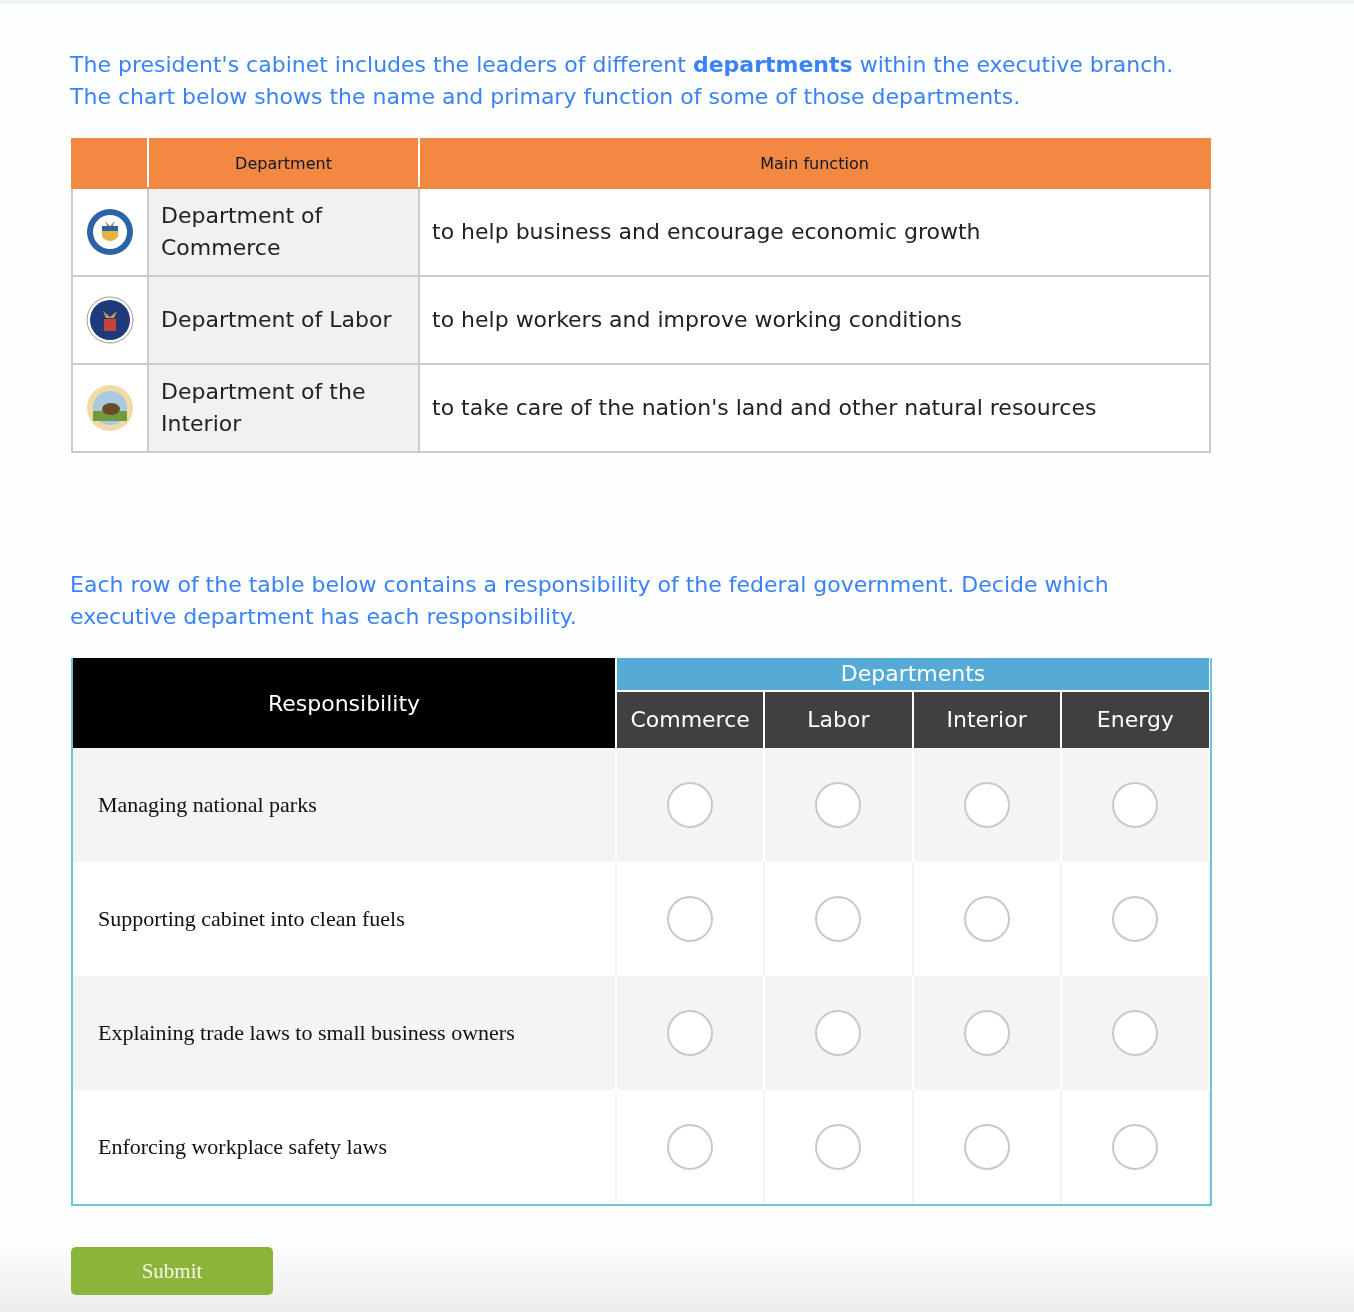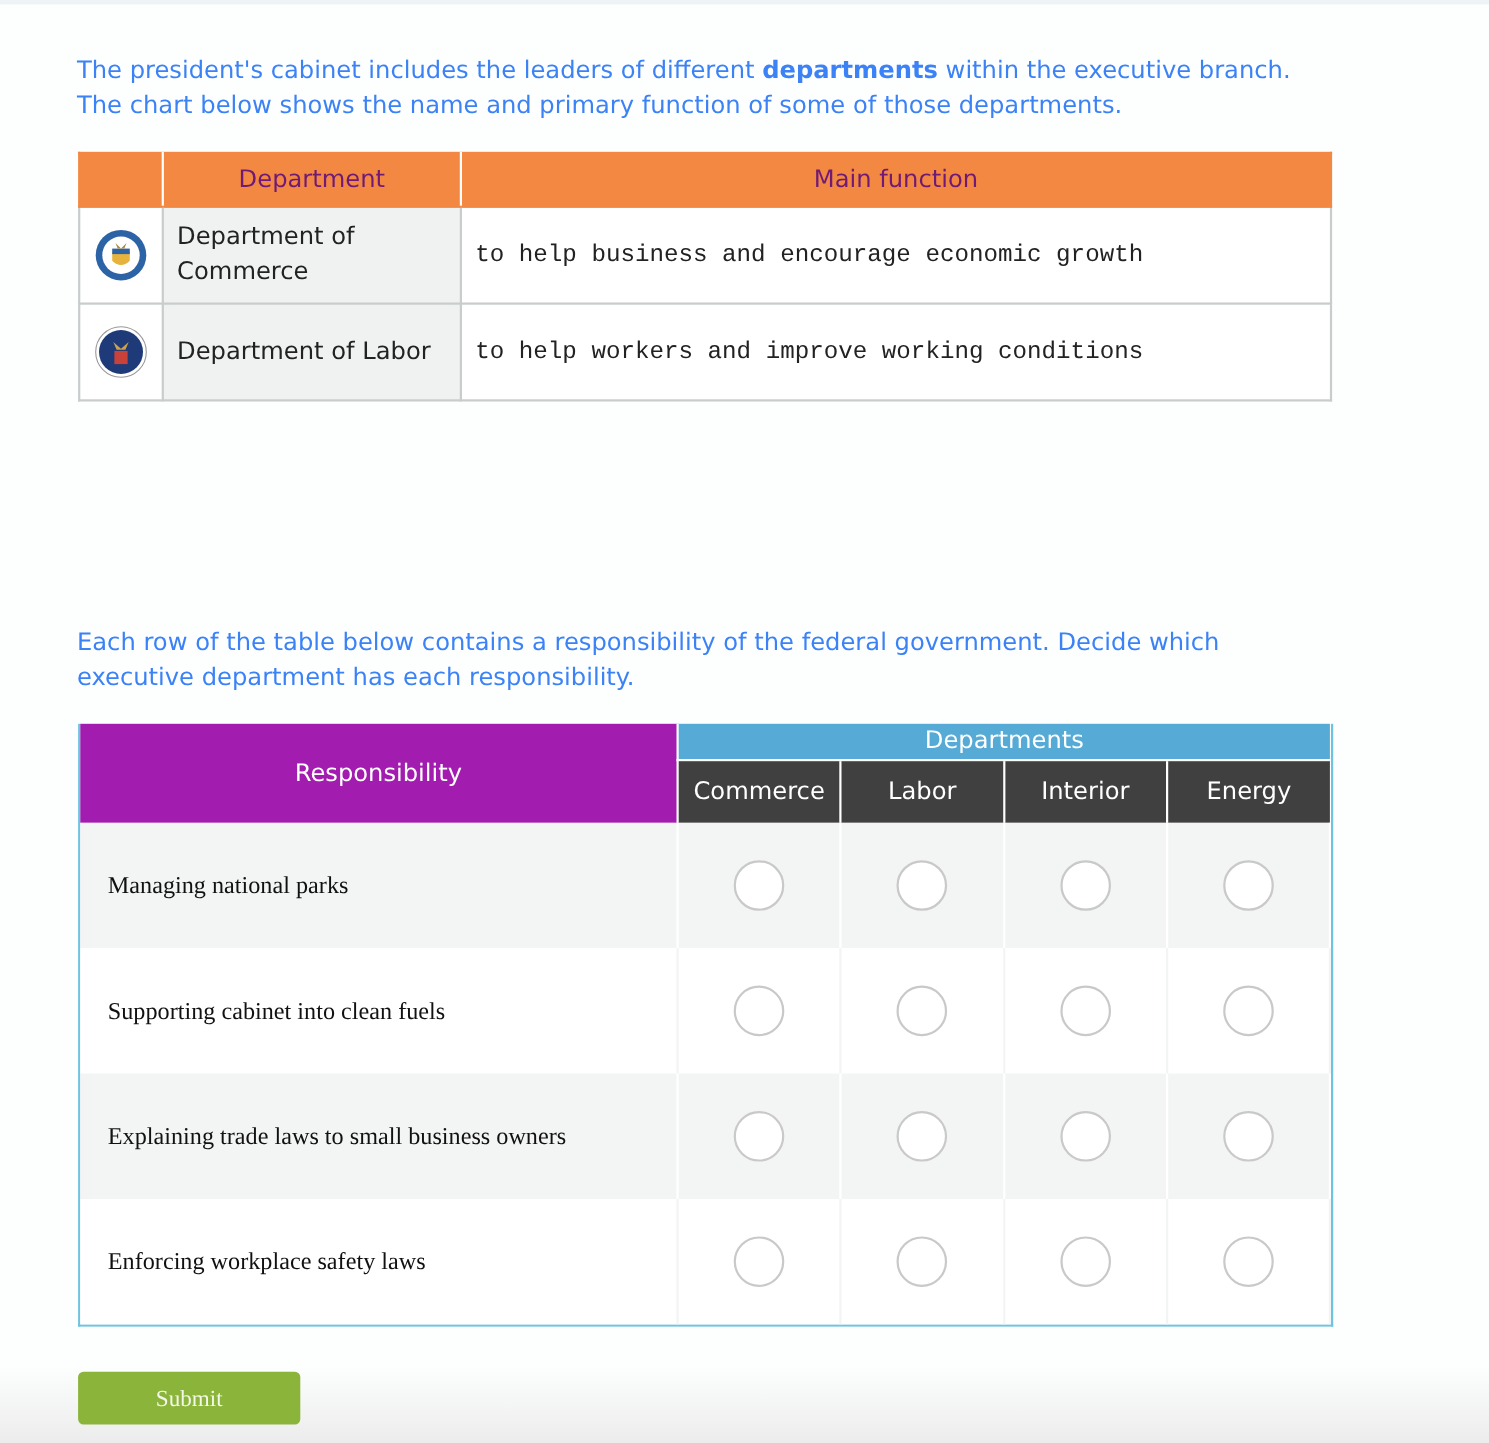--- a/index.html
+++ b/index.html
@@ -13,35 +13,35 @@
     .topbar { position: absolute; left: 0; top: 0; width: 1354px; height: 4px; background: #eef3f8; }
     .bottom-fade { position: absolute; left: 0; bottom: 0; width: 1354px; height: 70px;
       background: linear-gradient(to bottom, rgba(255,255,255,0), #ececec); }
     .para { position: absolute; left: 70px; width: 1150px; font-size: 22px; line-height: 32px; color: #3b82f6; }
     .para b { font-weight: bold; }
     #para1 { top: 49px; }
     #para2 { top: 569px; }
 
     
     .dept-table { position: absolute; left: 71px; top: 138px; width: 1140px; border-collapse: collapse; }
-    .dept-table th { background: #f28842; color: #701a75; font-weight: normal; font-size: 22px;
+    .dept-table th { background: #f28842; color: #0f172a; font-weight: normal; font-size: 16px;
       height: 47px; border: 2px solid #f28842; border-right: 2px solid #fff; padding: 0; }
     .dept-table th:last-child { border-right: 2px solid #f28842; }
     .dept-table td { border: 2px solid #c8cccc; height: 86px; padding: 0 12px; font-size: 22px; line-height: 32px; color: #222; }
     .dept-table td.logo { width: 54px; padding: 0; text-align: center; background: #fff; }
     .dept-table td.name { width: 245px; background: #f0f2f2; }
-    .dept-table td.func { background: #fff; font-family: Liberation Mono, monospace; }
+    .dept-table td.func { background: #fff; }
     .seal { display: inline-block; width: 50px; height: 50px; vertical-align: middle; }
 
     
     .resp-wrap { position: absolute; left: 71px; top: 658px; width: 1137px; height: 546px;
       border: 2px solid #6ec4e0; border-top: none; box-sizing: content-box; }
     .resp-table { border-collapse: collapse; width: 1137px; table-layout: fixed; }
     .resp-table th { color: #fff; font-weight: normal; font-size: 22px; padding: 0; }
-    .resp-table th.resp-head { background: #a21caf; height: 90px; width: 542px; border-right: 2px solid #fff; }
+    .resp-table th.resp-head { background: #000000; height: 90px; width: 542px; border-right: 2px solid #fff; }
     .resp-table th.group-head { background: #55aad6; height: 31px; border-bottom: 2px solid #fff; }
     .resp-table th.col-head { background: #404040; height: 55px; border-right: 2px solid #fff; }
     .resp-table th.col-head:last-child { border-right: none; }
     .resp-table td { height: 114px; padding: 0; border-right: 2px solid #fff; }
     .resp-table tr.odd td { background: #f3f4f4; }
     .resp-table tr.even td { background: #fff; border-right: 2px solid #f3f4f4; }
     .resp-table td.resp-text { padding-left: 25px; padding-right: 30px; font-size: 22px; line-height: 32px; color: #111; font-family: Liberation Serif, serif; }
     .resp-table td.radio-cell { text-align: center; }
     .radio { display: inline-block; width: 46px; height: 46px; border-radius: 50%;
       border: 2px solid #c9c9c9; background: #fff; box-sizing: border-box; vertical-align: middle; cursor: pointer; }
@@ -83,20 +83,32 @@
       <td class="logo">
         <svg class="seal" viewBox="0 0 50 50">
           <circle cx="25" cy="25" r="23" fill="#fff" stroke="#999" stroke-width="1"></circle>
             <circle cx="25" cy="25" r="20" fill="#1f3a78"></circle>
           <rect x="19" y="24" width="12" height="12" fill="#c8423a"></rect>
             <path d="M18 16 l7 6 l7 -6 l-3 7 h-8z" fill="#c9a24a"></path>
         </svg>
       </td>
       <td class="name">Department of Labor</td>
       <td class="func">to help workers and improve working conditions</td>
+    </tr>
+    <tr>
+      <td class="logo">
+        <svg class="seal" viewBox="0 0 50 50">
+          <circle cx="25" cy="25" r="23" fill="#f2d9a8"></circle>
+            <circle cx="25" cy="25" r="17" fill="#a9c9e0"></circle>
+          <rect x="8" y="28" width="34" height="10" fill="#6f9a3e"></rect>
+            <ellipse cx="26" cy="26" rx="9" ry="6" fill="#6b4a2a"></ellipse>
+        </svg>
+      </td>
+      <td class="name">Department of the Interior</td>
+      <td class="func">to take care of the nation's land and other natural resources</td>
     </tr>
   </tbody>
 </table>
 
 <div class="para" id="para2">Each row of the table below contains a responsibility of the federal government. Decide which executive department has each responsibility.</div>
 
 <div class="resp-wrap">
   <table class="resp-table">
     <thead>
       <tr>

